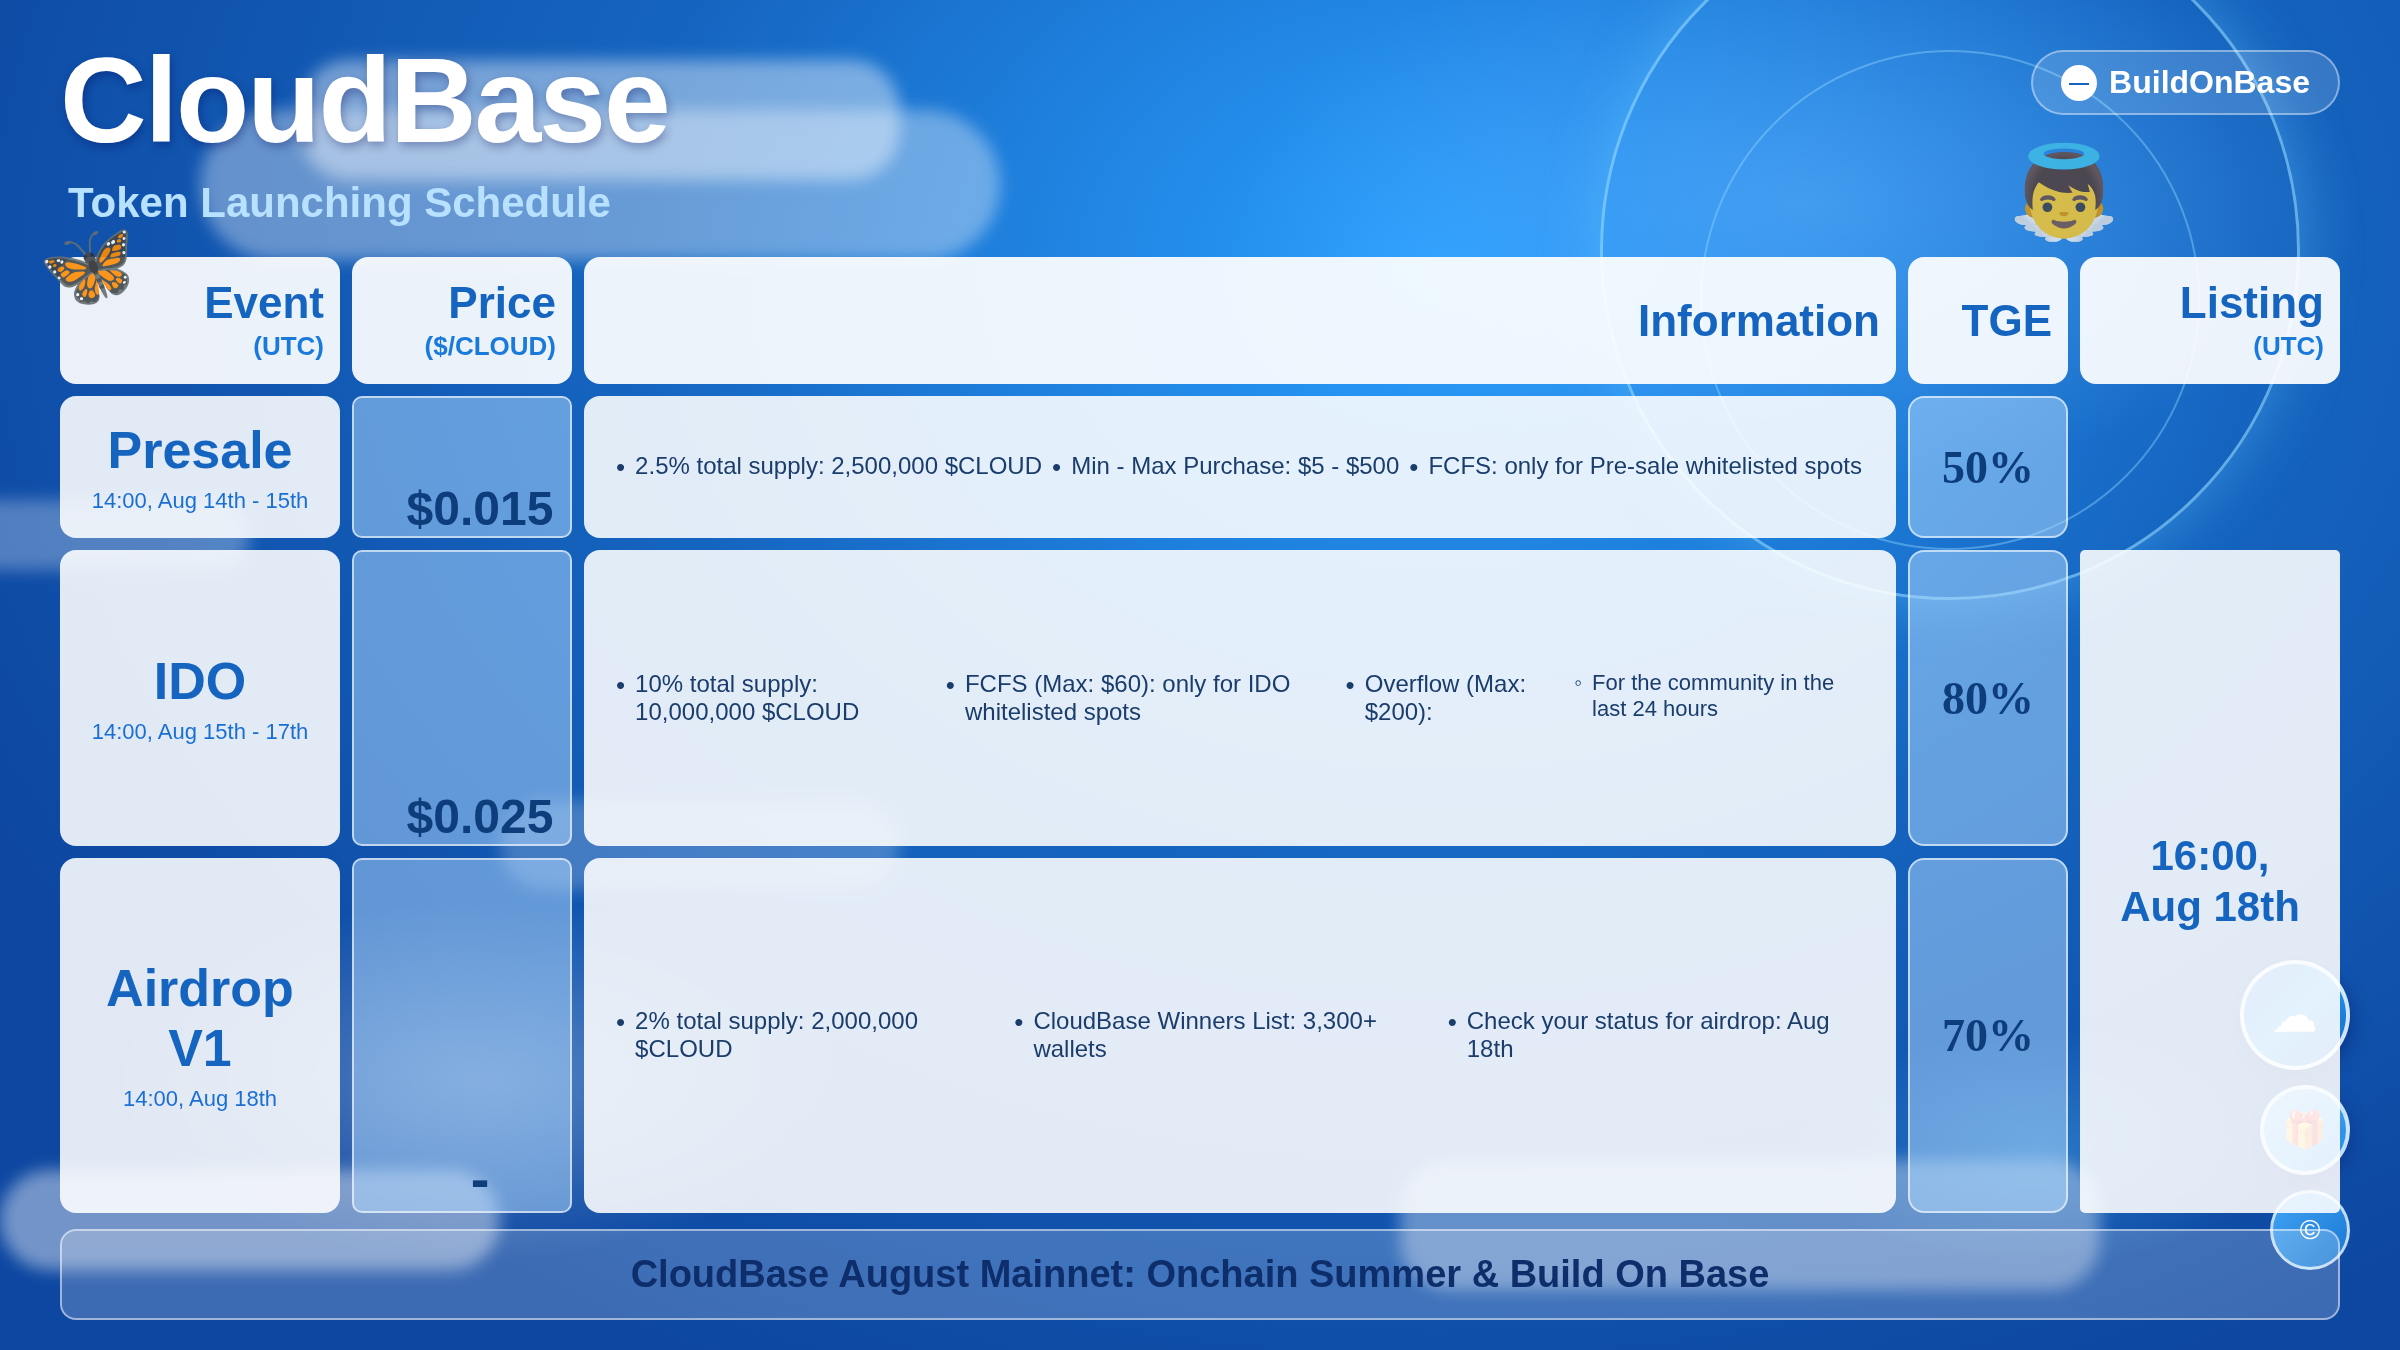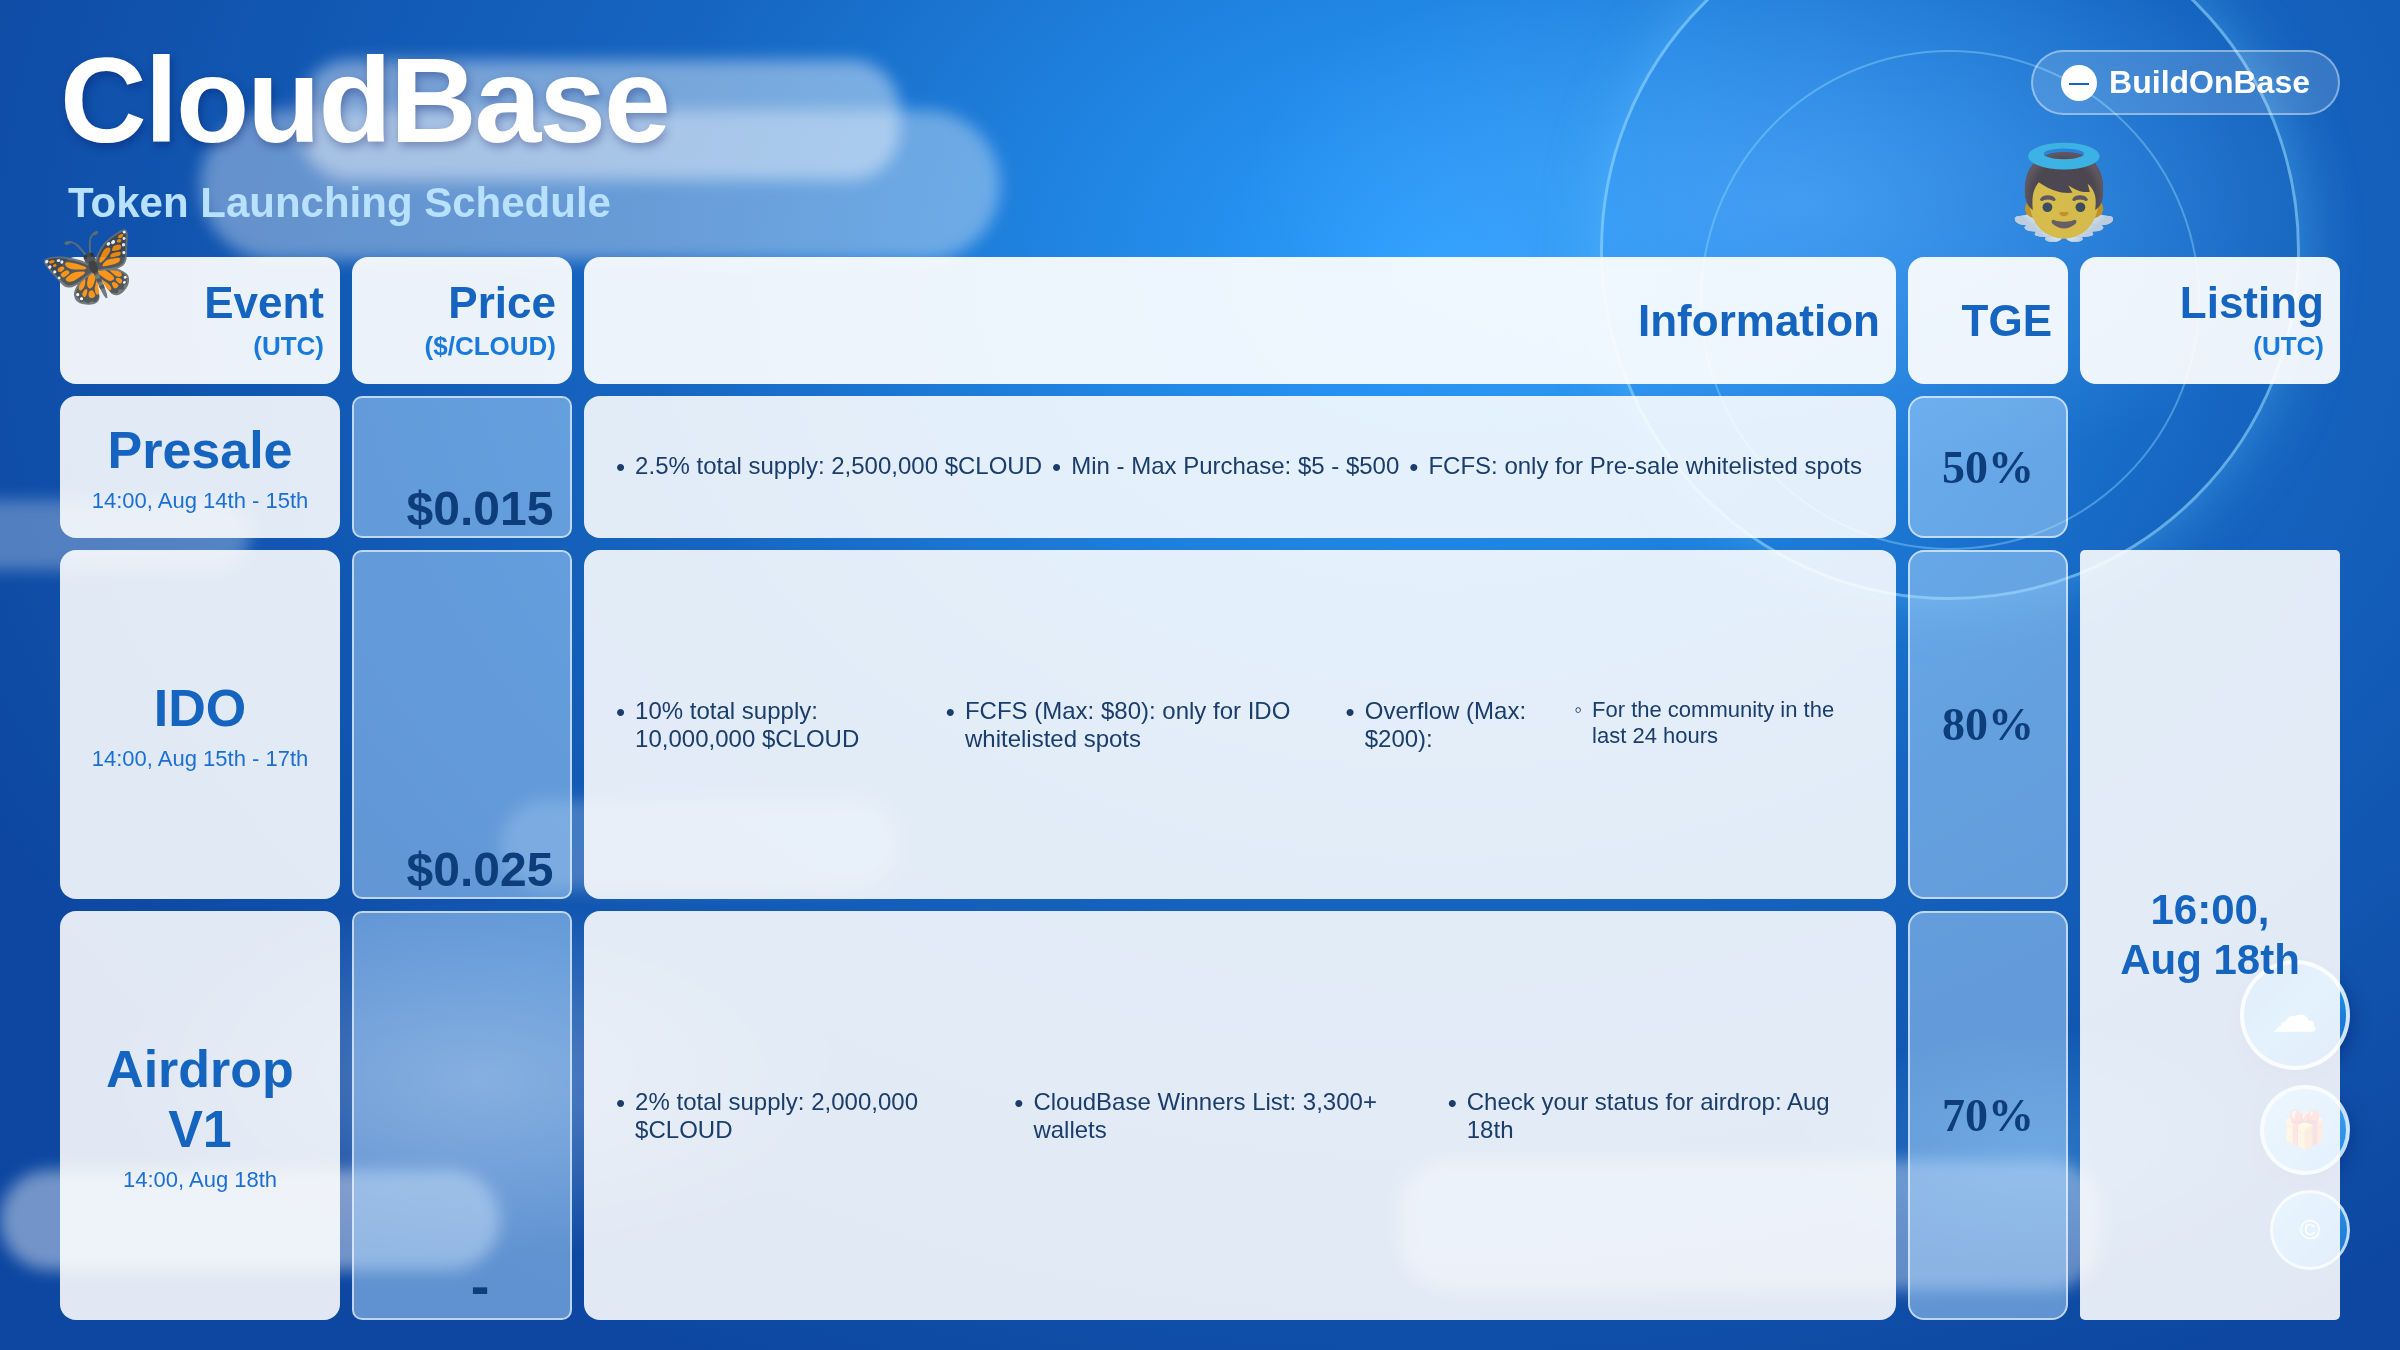--- a/index.html
+++ b/index.html
@@ -502,21 +502,21 @@
       <div class="event-cell row1-event">
         <span class="event-name">IDO</span>
         <span class="event-time">14:00, Aug 15th - 17th</span>
       </div>
       <div class="price-cell row1-price">
         <span class="price-value">$0.025</span>
       </div>
       <div class="info-cell row1-info">
         <ul class="info-list">
           <li class="info-item">10% total supply: 10,000,000 $CLOUD</li>
-          <li class="info-item">FCFS (Max: $80): only for IDO whitelisted spots</li>
+          <li class="info-item">FCFS (Max: $60): only for IDO whitelisted spots</li>
           <li class="info-item">Overflow (Max: $200):</li>
           <li class="info-sub-item">For the community in the last 24 hours</li>
         </ul>
       </div>
       <div class="tge-cell row1-tge">
         <span class="tge-value">80%</span>
       </div>
 
       <div class="listing-cell row12-listing">
         <span class="listing-value">16:00,<br>Aug 18th</span>
@@ -537,20 +537,23 @@
         </ul>
       </div>
       <div class="tge-cell row2-tge">
         <span class="tge-value">70%</span>
       </div>
 
     </div>
 
   </div>
 
+  <div class="footer">
+    <span class="footer-text">CloudBase August Mainnet: Onchain Summer &amp; Build On Base</span>
+  </div>
 
 </div>
 
 <div class="coin-decoration">
   <div class="coin">☁</div>
   <div class="coin2">🎁</div>
   <div class="coin3">©</div>
 </div>
 
 </body></html>

